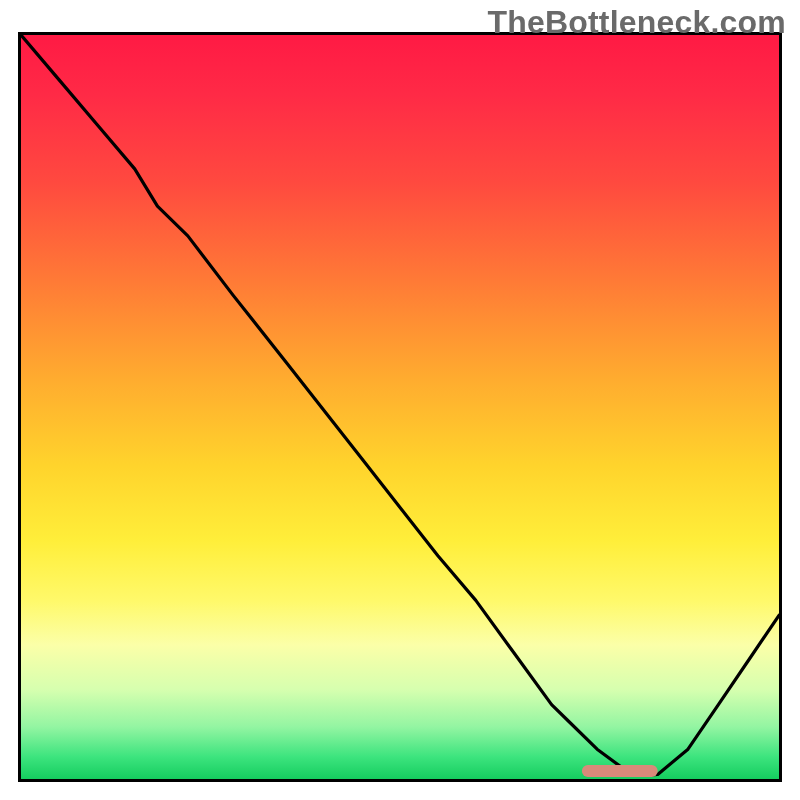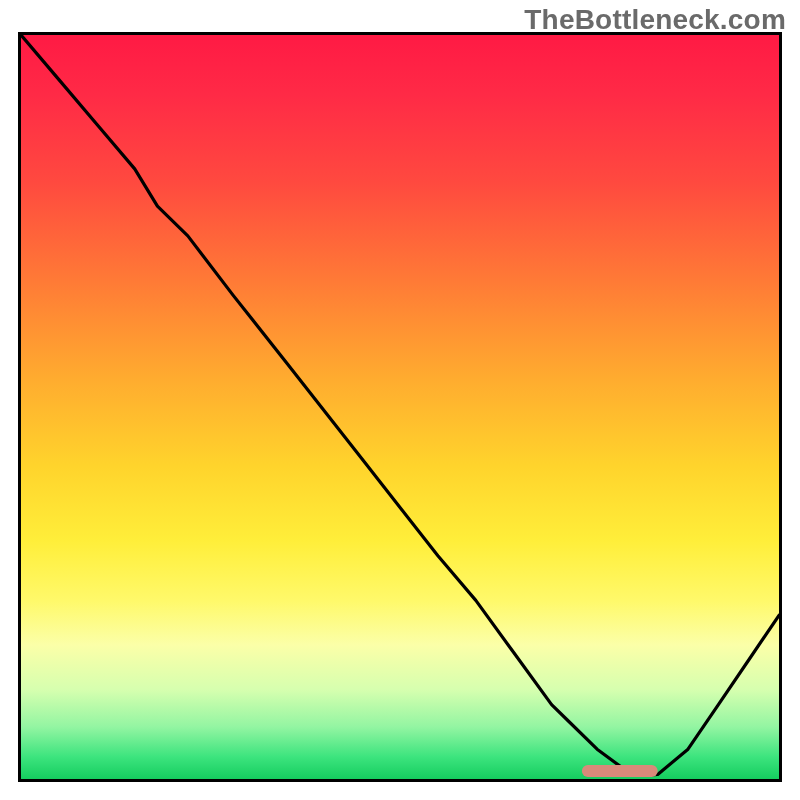--- a/index.html
+++ b/index.html
@@ -13,21 +13,21 @@
   }
   .chart-container {
     position: relative;
     width: 800px;
     height: 800px;
   }
   .watermark {
     position: absolute;
     top: 4px;
     right: 14px;
-    font-size: 28px;
+    font-size: 32px;
     font-weight: 600;
     color: #6a6a6a;
     letter-spacing: 0.2px;
     z-index: 20;
   }
   .plot-frame {
     position: absolute;
     left: 18px;
     top: 32px;
     width: 764px;

